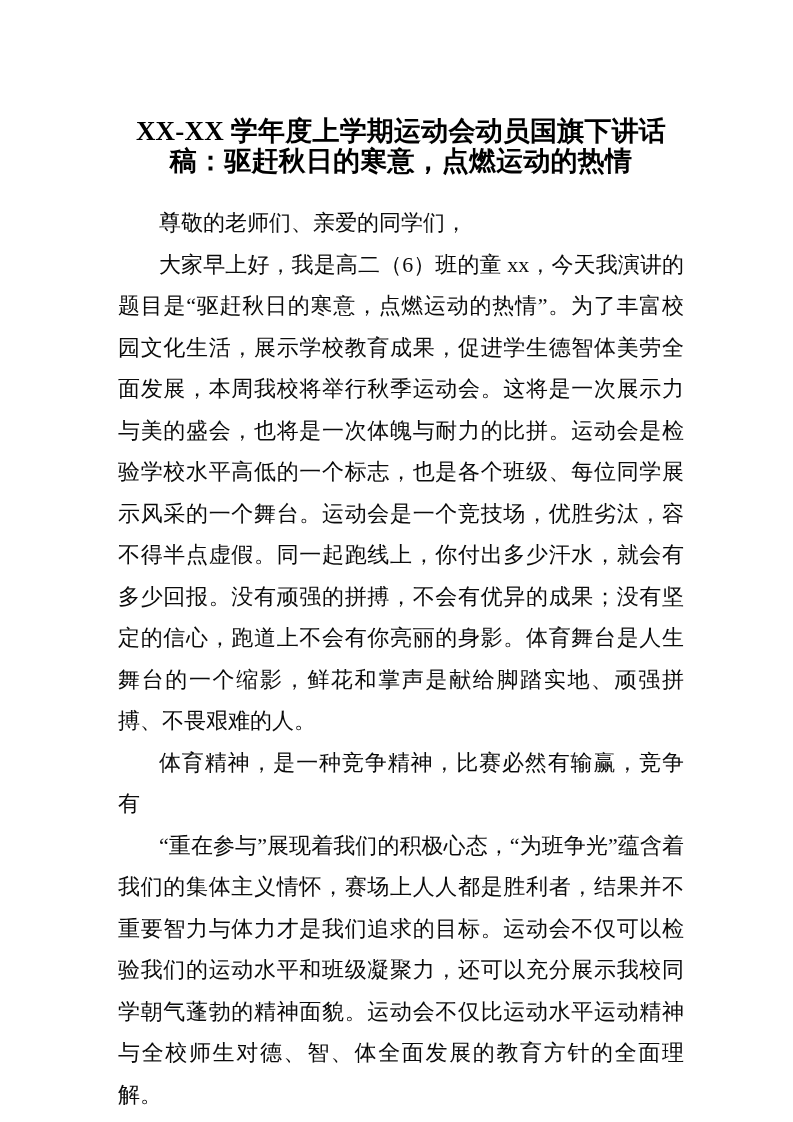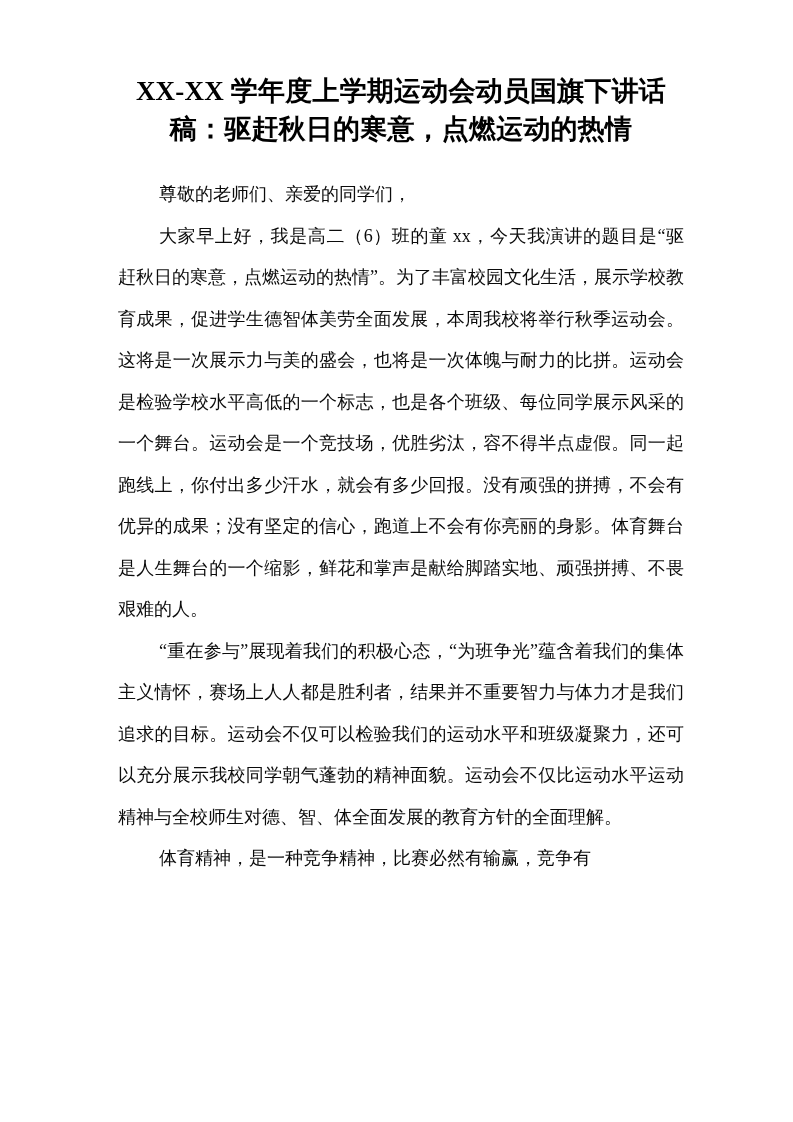--- a/index.html
+++ b/index.html
@@ -22,31 +22,31 @@
     position: absolute;
     left: 118px;
     top: 0;
     width: 566px;
   }
 
   .doc-title {
     font-family: "Liberation Serif", "DejaVu Serif", serif;
     font-weight: bold;
     font-size: 27px;
-    line-height: 38px;
+    line-height: 30px;
     color: #000000;
     text-align: center;
     margin: 0;
-    padding-top: 72px;
+    padding-top: 116px;
     letter-spacing: 0.2px;
   }
 
   .body-text {
     font-family: "Liberation Serif", "DejaVu Serif", serif;
-    font-size: 18px;
+    font-size: 22px;
     line-height: 41.5px;
     color: #0b0b0b;
     text-align: justify;
     text-justify: inter-ideograph;
     margin: 0;
     text-indent: 41px;
     word-break: break-all;
   }
 
   .p-salutation {
@@ -62,18 +62,18 @@
 
 <div class="page">
   <div class="content">
 
     <h1 class="doc-title">XX-XX 学年度上学期运动会动员国旗下讲话稿：驱赶秋日的寒意，点燃运动的热情</h1>
 
     <p class="body-text p-salutation">尊敬的老师们、亲爱的同学们，</p>
 
     <p class="body-text p-gap">大家早上好，我是高二（6）班的童 xx，今天我演讲的题目是“驱赶秋日的寒意，点燃运动的热情”。为了丰富校园文化生活，展示学校教育成果，促进学生德智体美劳全面发展，本周我校将举行秋季运动会。这将是一次展示力与美的盛会，也将是一次体魄与耐力的比拼。运动会是检验学校水平高低的一个标志，也是各个班级、每位同学展示风采的一个舞台。运动会是一个竞技场，优胜劣汰，容不得半点虚假。同一起跑线上，你付出多少汗水，就会有多少回报。没有顽强的拼搏，不会有优异的成果；没有坚定的信心，跑道上不会有你亮丽的身影。体育舞台是人生舞台的一个缩影，鲜花和掌声是献给脚踏实地、顽强拼搏、不畏艰难的人。</p>
 
+    <p class="body-text p-gap">体育精神，是一种竞争精神，比赛必然有输赢，竞争有</p>
+
     <p class="body-text p-gap">“重在参与”展现着我们的积极心态，“为班争光”蕴含着我们的集体主义情怀，赛场上人人都是胜利者，结果并不重要智力与体力才是我们追求的目标。运动会不仅可以检验我们的运动水平和班级凝聚力，还可以充分展示我校同学朝气蓬勃的精神面貌。运动会不仅比运动水平运动精神与全校师生对德、智、体全面发展的教育方针的全面理解。</p>
-
-    <p class="body-text p-gap">体育精神，是一种竞争精神，比赛必然有输赢，竞争有</p>
 
   </div>
 </div>
 
 </body></html>

